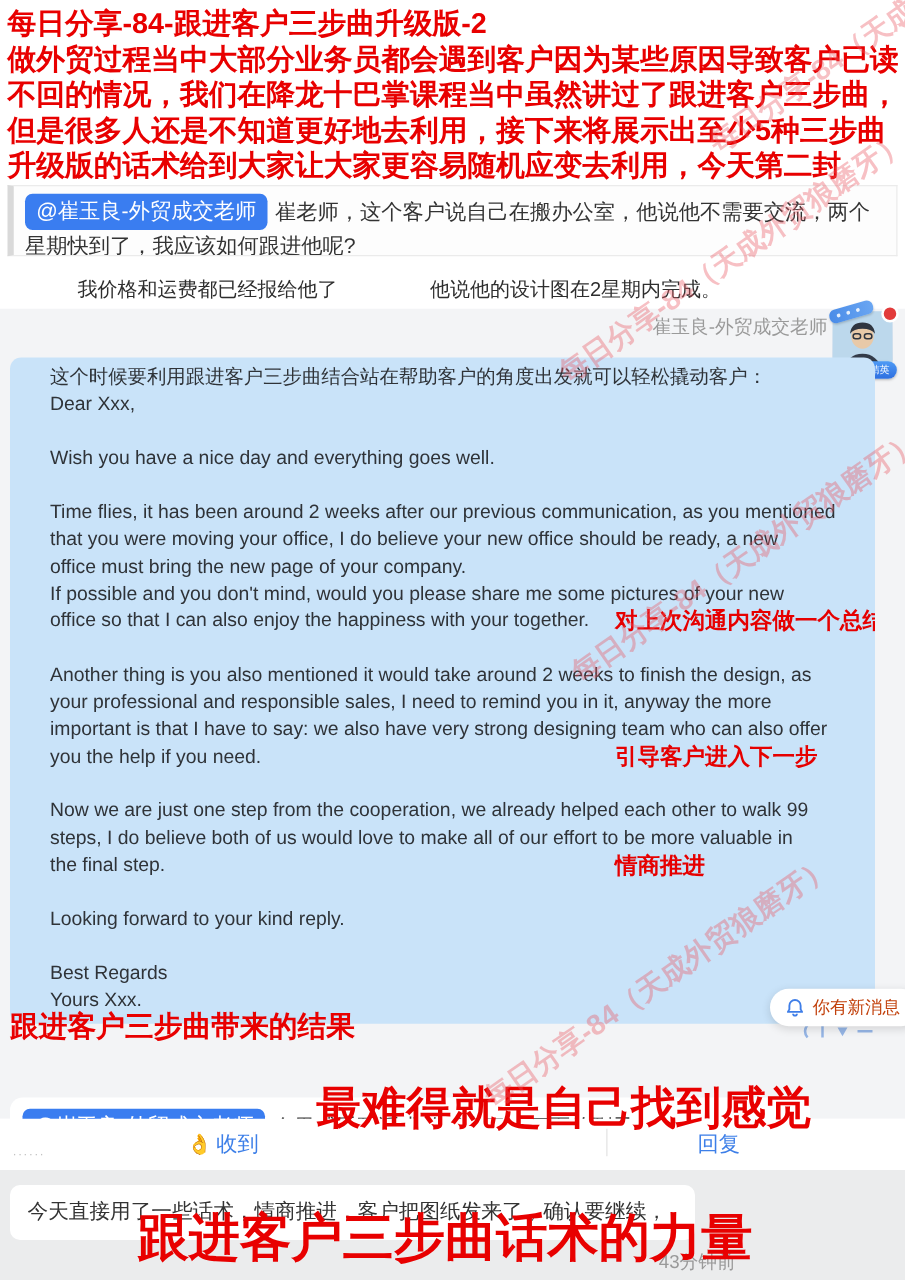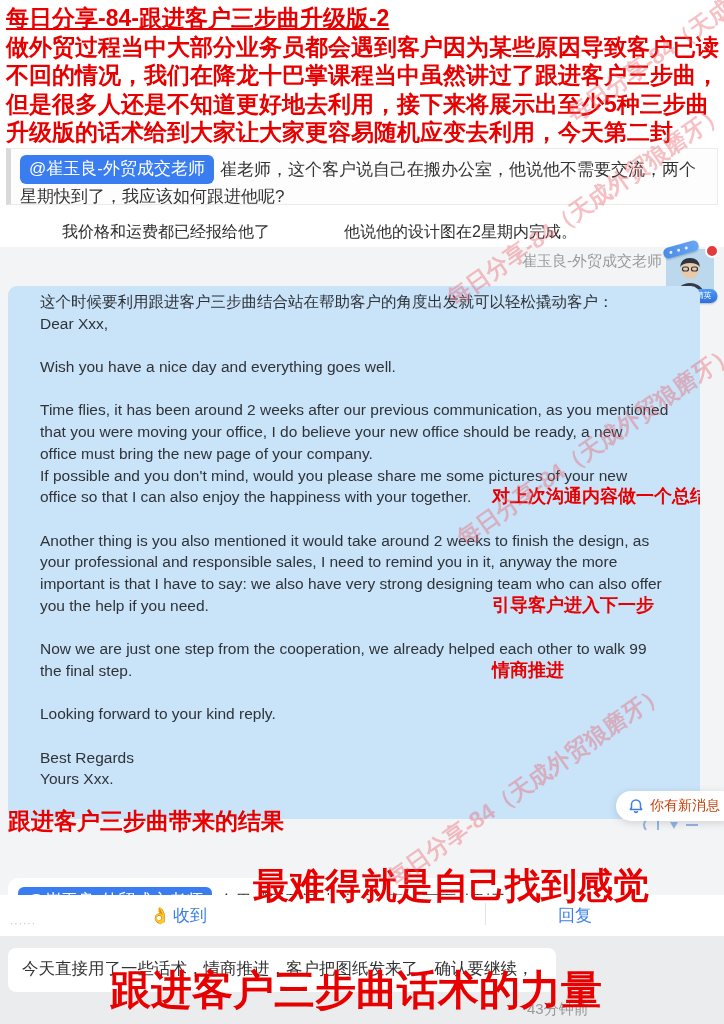--- a/index.html
+++ b/index.html
@@ -6,21 +6,21 @@
   html,body { background:#ffffff; }
   #page {
     position:relative; width:724px; height:1024px; margin:0 auto;
     overflow:hidden; background:#ffffff;
     font-family:"Liberation Sans","DejaVu Sans",sans-serif;
   }
   .abs { position:absolute; }
 
   
   .heading { left:6px; top:4px; width:714px; color:#e80000; font-weight:bold; }
-  .heading .h-title { font-size:23px; line-height:28.6px;text-decoration:underline; }
+  .heading .h-title { font-size:23px; line-height:28.6px; }
   .heading .h-intro { font-size:23px; line-height:28.6px; }
 
   
   .quote-card {
     background:#fdfdfd; border:1px solid #ebebeb; border-left:5px solid #d9d9d9;
     padding:6px 9px; color:#333; font-size:17px; line-height:25px;
   }
   .q1 { left:6px; top:148px; width:712px; height:57px; overflow:hidden; }
   .mention-pill {
     display:inline-block; background:#3a7df0; color:#fff; border-radius:6px;
@@ -186,20 +186,21 @@
     <div class="eline"></div>
     <div class="eline">Another thing is you also mentioned it would take around 2 weeks to finish the design, as</div>
     <div class="eline">your professional and responsible sales, I need to remind you in it, anyway the more</div>
     <div class="eline">important is that I have to say: we also have very strong designing team who can also offer</div>
     <div class="eline">
       <span>you the help if you need.</span>
       <span class="ann">引导客户进入下一步</span>
     </div>
     <div class="eline"></div>
     <div class="eline">Now we are just one step from the cooperation, we already helped each other to walk 99</div>
+    <div class="eline">steps, I do believe both of us would love to make all of our effort to be more valuable in</div>
     <div class="eline">
       <span>the final step.</span>
       <span class="ann">情商推进</span>
     </div>
     <div class="eline"></div>
     <div class="eline">Looking forward to your kind reply.</div>
     <div class="eline"></div>
     <div class="eline">Best Regards</div>
     <div class="eline">Yours Xxx.</div>
   </div>

